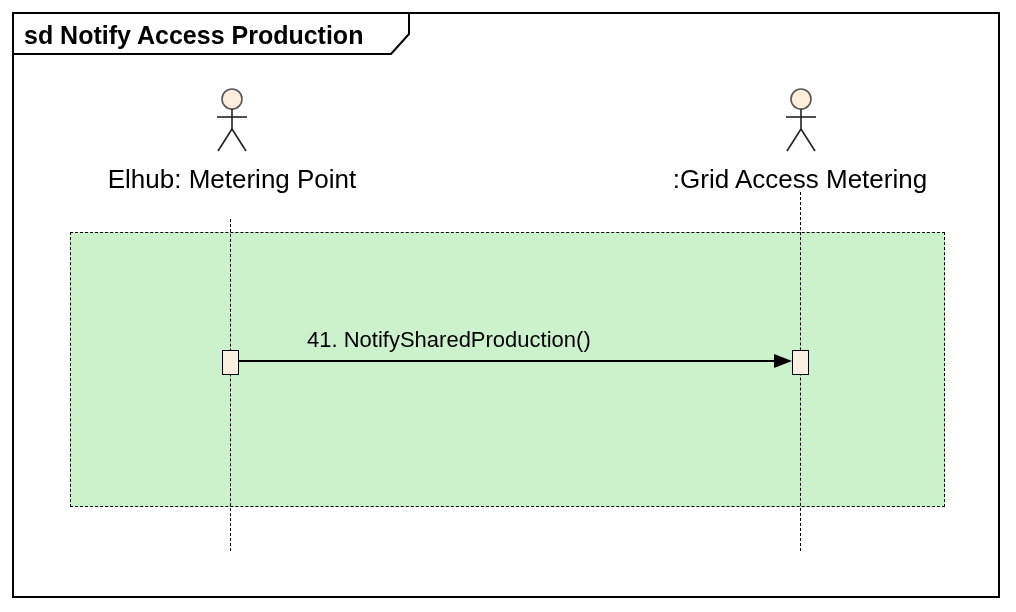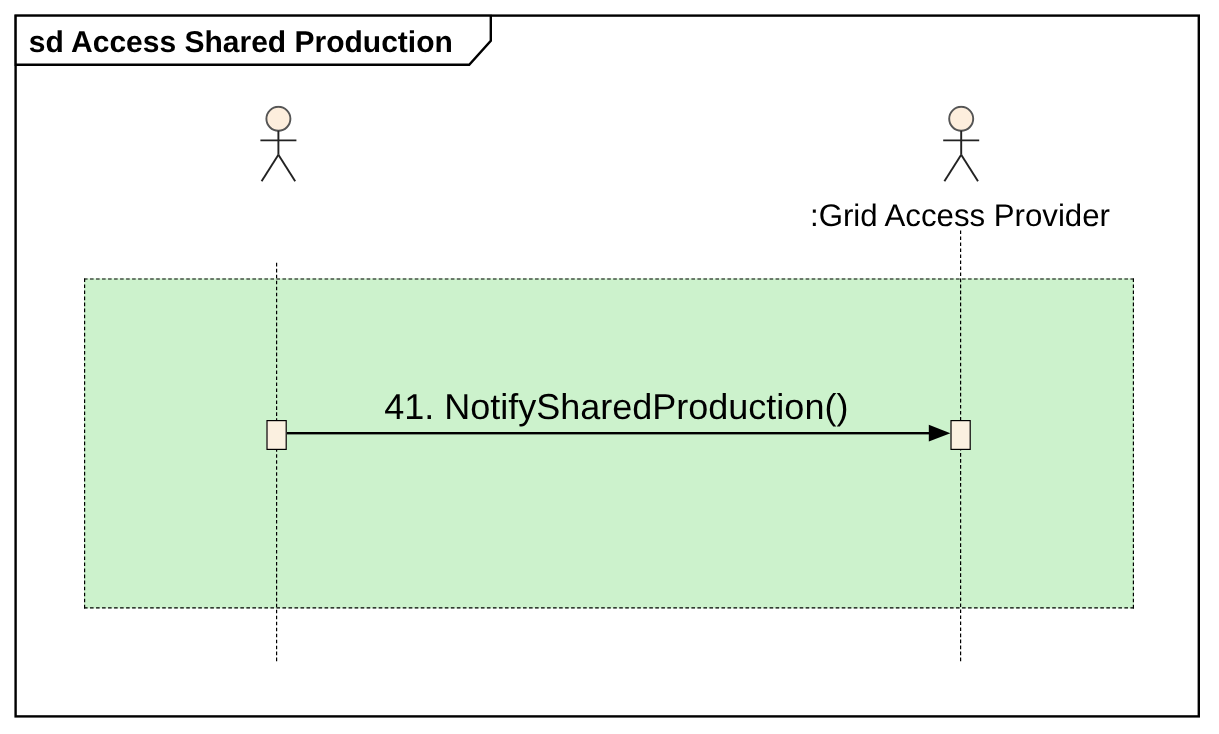--- a/index.html
+++ b/index.html
@@ -87,63 +87,64 @@
     left: 774px; top: 354px;
     width: 0; height: 0;
     border-left: 18px solid #000000;
     border-top: 7px solid transparent;
     border-bottom: 7px solid transparent;
   }
   .message-label {
     position: absolute;
     left: 307px; top: 326px;
     width: 400px;
-    text-align: right;
-    font-size: 30px;
+    text-align: left;
+    font-size: 22px;
     line-height: 28px;
     color: #000000;
     white-space: nowrap;
   }
 </style>
 </head>
 <body>
 
 <div class="canvas">
 
   <div class="frame"></div>
 
   <svg class="tab-svg" viewBox="0 0 402 44">
     <polygon points="1,1 397,1 397,22 379,42 1,42" fill="#ffffff" stroke="#000000" stroke-width="2"></polygon>
   </svg>
-  <div class="frame-title">sd Access Shared Production</div>
+  <div class="frame-title">sd Notify Access Production</div>
 
   <div class="region" style="background: rgb(204, 242, 204);"></div>
 
   <div class="lifeline left"></div>
   <div class="lifeline right"></div>
 
   <svg class="actor-svg left" viewBox="0 0 46 68">
     <circle cx="23" cy="11" r="10" stroke="#555555" stroke-width="1.6" style="fill: rgb(253, 238, 221);"></circle>
     <line x1="23" y1="21" x2="23" y2="41" stroke="#222222" stroke-width="1.6"></line>
     <line x1="8" y1="29" x2="38" y2="29" stroke="#222222" stroke-width="1.6"></line>
     <line x1="23" y1="41" x2="9" y2="63" stroke="#222222" stroke-width="1.6"></line>
     <line x1="23" y1="41" x2="37" y2="63" stroke="#222222" stroke-width="1.6"></line>
   </svg>
   <div class="actor-label left">
+    <span>Elhub: Metering Point</span>
   </div>
 
   <svg class="actor-svg right" viewBox="0 0 46 68">
     <circle cx="23" cy="11" r="10" stroke="#555555" stroke-width="1.6" style="fill: rgb(253, 238, 221);"></circle>
     <line x1="23" y1="21" x2="23" y2="41" stroke="#222222" stroke-width="1.6"></line>
     <line x1="8" y1="29" x2="38" y2="29" stroke="#222222" stroke-width="1.6"></line>
     <line x1="23" y1="41" x2="9" y2="63" stroke="#222222" stroke-width="1.6"></line>
     <line x1="23" y1="41" x2="37" y2="63" stroke="#222222" stroke-width="1.6"></line>
   </svg>
   <div class="actor-label right">
-    <span>:Grid Access Provider</span>
+    <span>:Grid Access Metering</span>
   </div>
 
   <div class="message-label">41. NotifySharedProduction()</div>
   <div class="message-line"></div>
   <div class="arrowhead"></div>
 
   <div class="activation left" style="background: rgb(251, 240, 224);"></div>
   <div class="activation right" style="background: rgb(251, 240, 224);"></div>
 
 </div>

